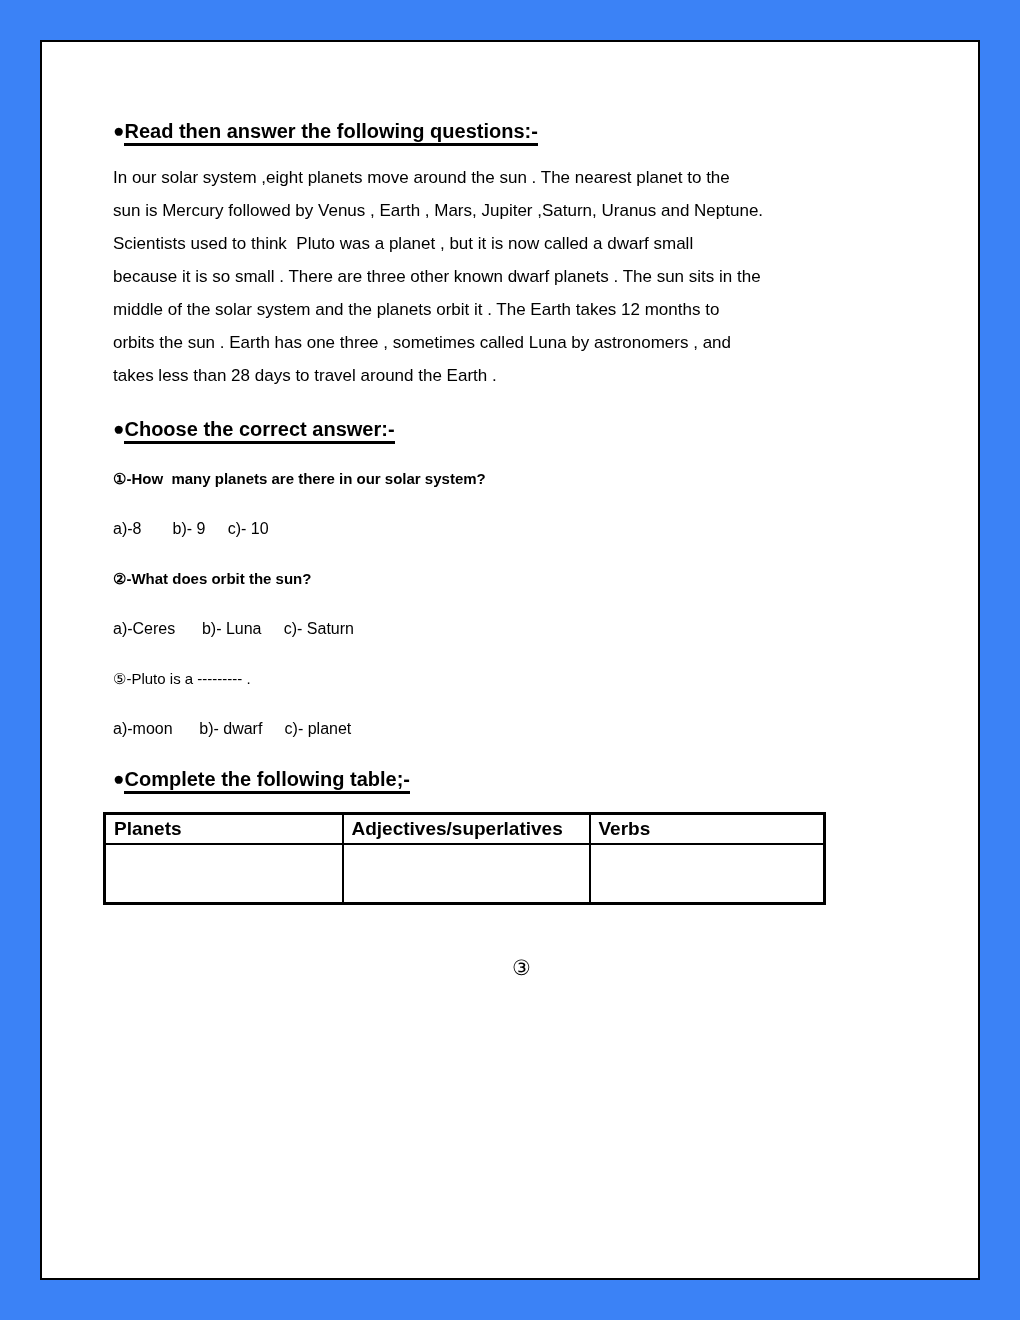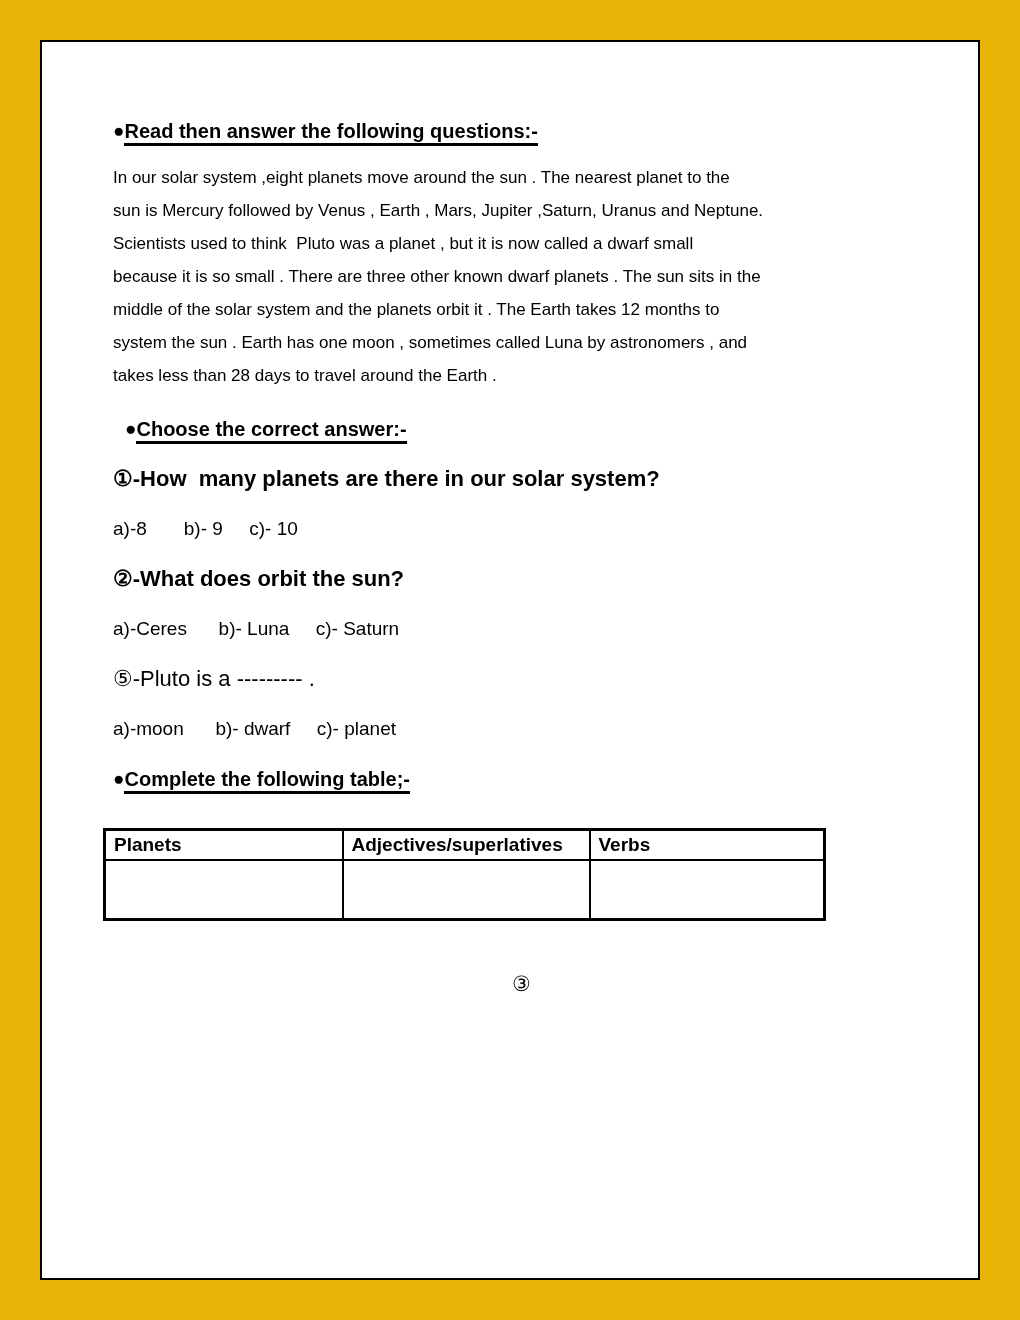--- a/index.html
+++ b/index.html
@@ -6,21 +6,21 @@
     margin: 0;
     padding: 0;
     background: #ffffff;
     font-family: "Liberation Sans", sans-serif;
     color: #000000;
   }
   .canvas {
     position: relative;
     width: 1020px;
     height: 1320px;
-    background: #eab308;
+    background: #3b82f6;
     overflow: hidden;
   }
   .sheet {
     position: absolute;
     left: 40px;
     top: 40px;
     width: 936px;
     height: 1236px;
     border: 2px solid #000000;
     background: #ffffff;
@@ -46,44 +46,43 @@
   .paragraph {
     margin-top: 17px;
     font-size: 17px;
     line-height: 33px;
   }
   .para-line {
     white-space: pre-wrap;
   }
   .mcq-heading {
     margin-top: 24px;
-    margin-left: 12px;
   }
   .q-prompt {
     margin-top: 24px;
-    font-size: 22px;
+    font-size: 15px;
     font-weight: bold;
     line-height: 26px;
     white-space: pre-wrap;
   }
   .q-prompt.regular {
     font-weight: normal;
   }
   .q-options {
     margin-top: 24px;
-    font-size: 19px;
+    font-size: 16px;
     font-weight: normal;
     line-height: 26px;
     white-space: pre-wrap;
   }
   .table-heading {
     margin-top: 24px;
   }
   table.fill-table {
-    margin-top: 36px;
+    margin-top: 20px;
     margin-left: -10px;
     width: 720px;
     border-collapse: collapse;
     table-layout: fixed;
   }
   table.fill-table th, table.fill-table td {
     border: 2px solid #000000;
     font-size: 19px;
     text-align: left;
     padding: 2px 8px;
@@ -117,21 +116,21 @@
     <div class="content">
 
       <div class="section-heading"><span class="bullet">●</span><span class="underlined">Read then answer the following questions:-</span></div>
 
       <div class="paragraph">
         <div class="para-line">In our solar system ,eight planets move around the sun . The nearest planet to the</div>
         <div class="para-line">sun is Mercury followed by Venus , Earth , Mars, Jupiter ,Saturn, Uranus and Neptune.</div>
         <div class="para-line">Scientists used to think  Pluto was a planet , but it is now called a dwarf small</div>
         <div class="para-line">because it is so small . There are three other known dwarf planets . The sun sits in the</div>
         <div class="para-line">middle of the solar system and the planets orbit it . The Earth takes 12 months to</div>
-        <div class="para-line">system the sun . Earth has one moon , sometimes called Luna by astronomers , and</div>
+        <div class="para-line">orbits the sun . Earth has one three , sometimes called Luna by astronomers , and</div>
         <div class="para-line">takes less than 28 days to travel around the Earth .</div>
       </div>
 
       <div class="section-heading mcq-heading"><span class="bullet">●</span><span class="underlined">Choose the correct answer:-</span></div>
 
       <div>
         <div class="q-prompt">①-How  many planets are there in our solar system?</div>
         <div class="q-options">a)-8       b)- 9     c)- 10</div>
       </div>
 

